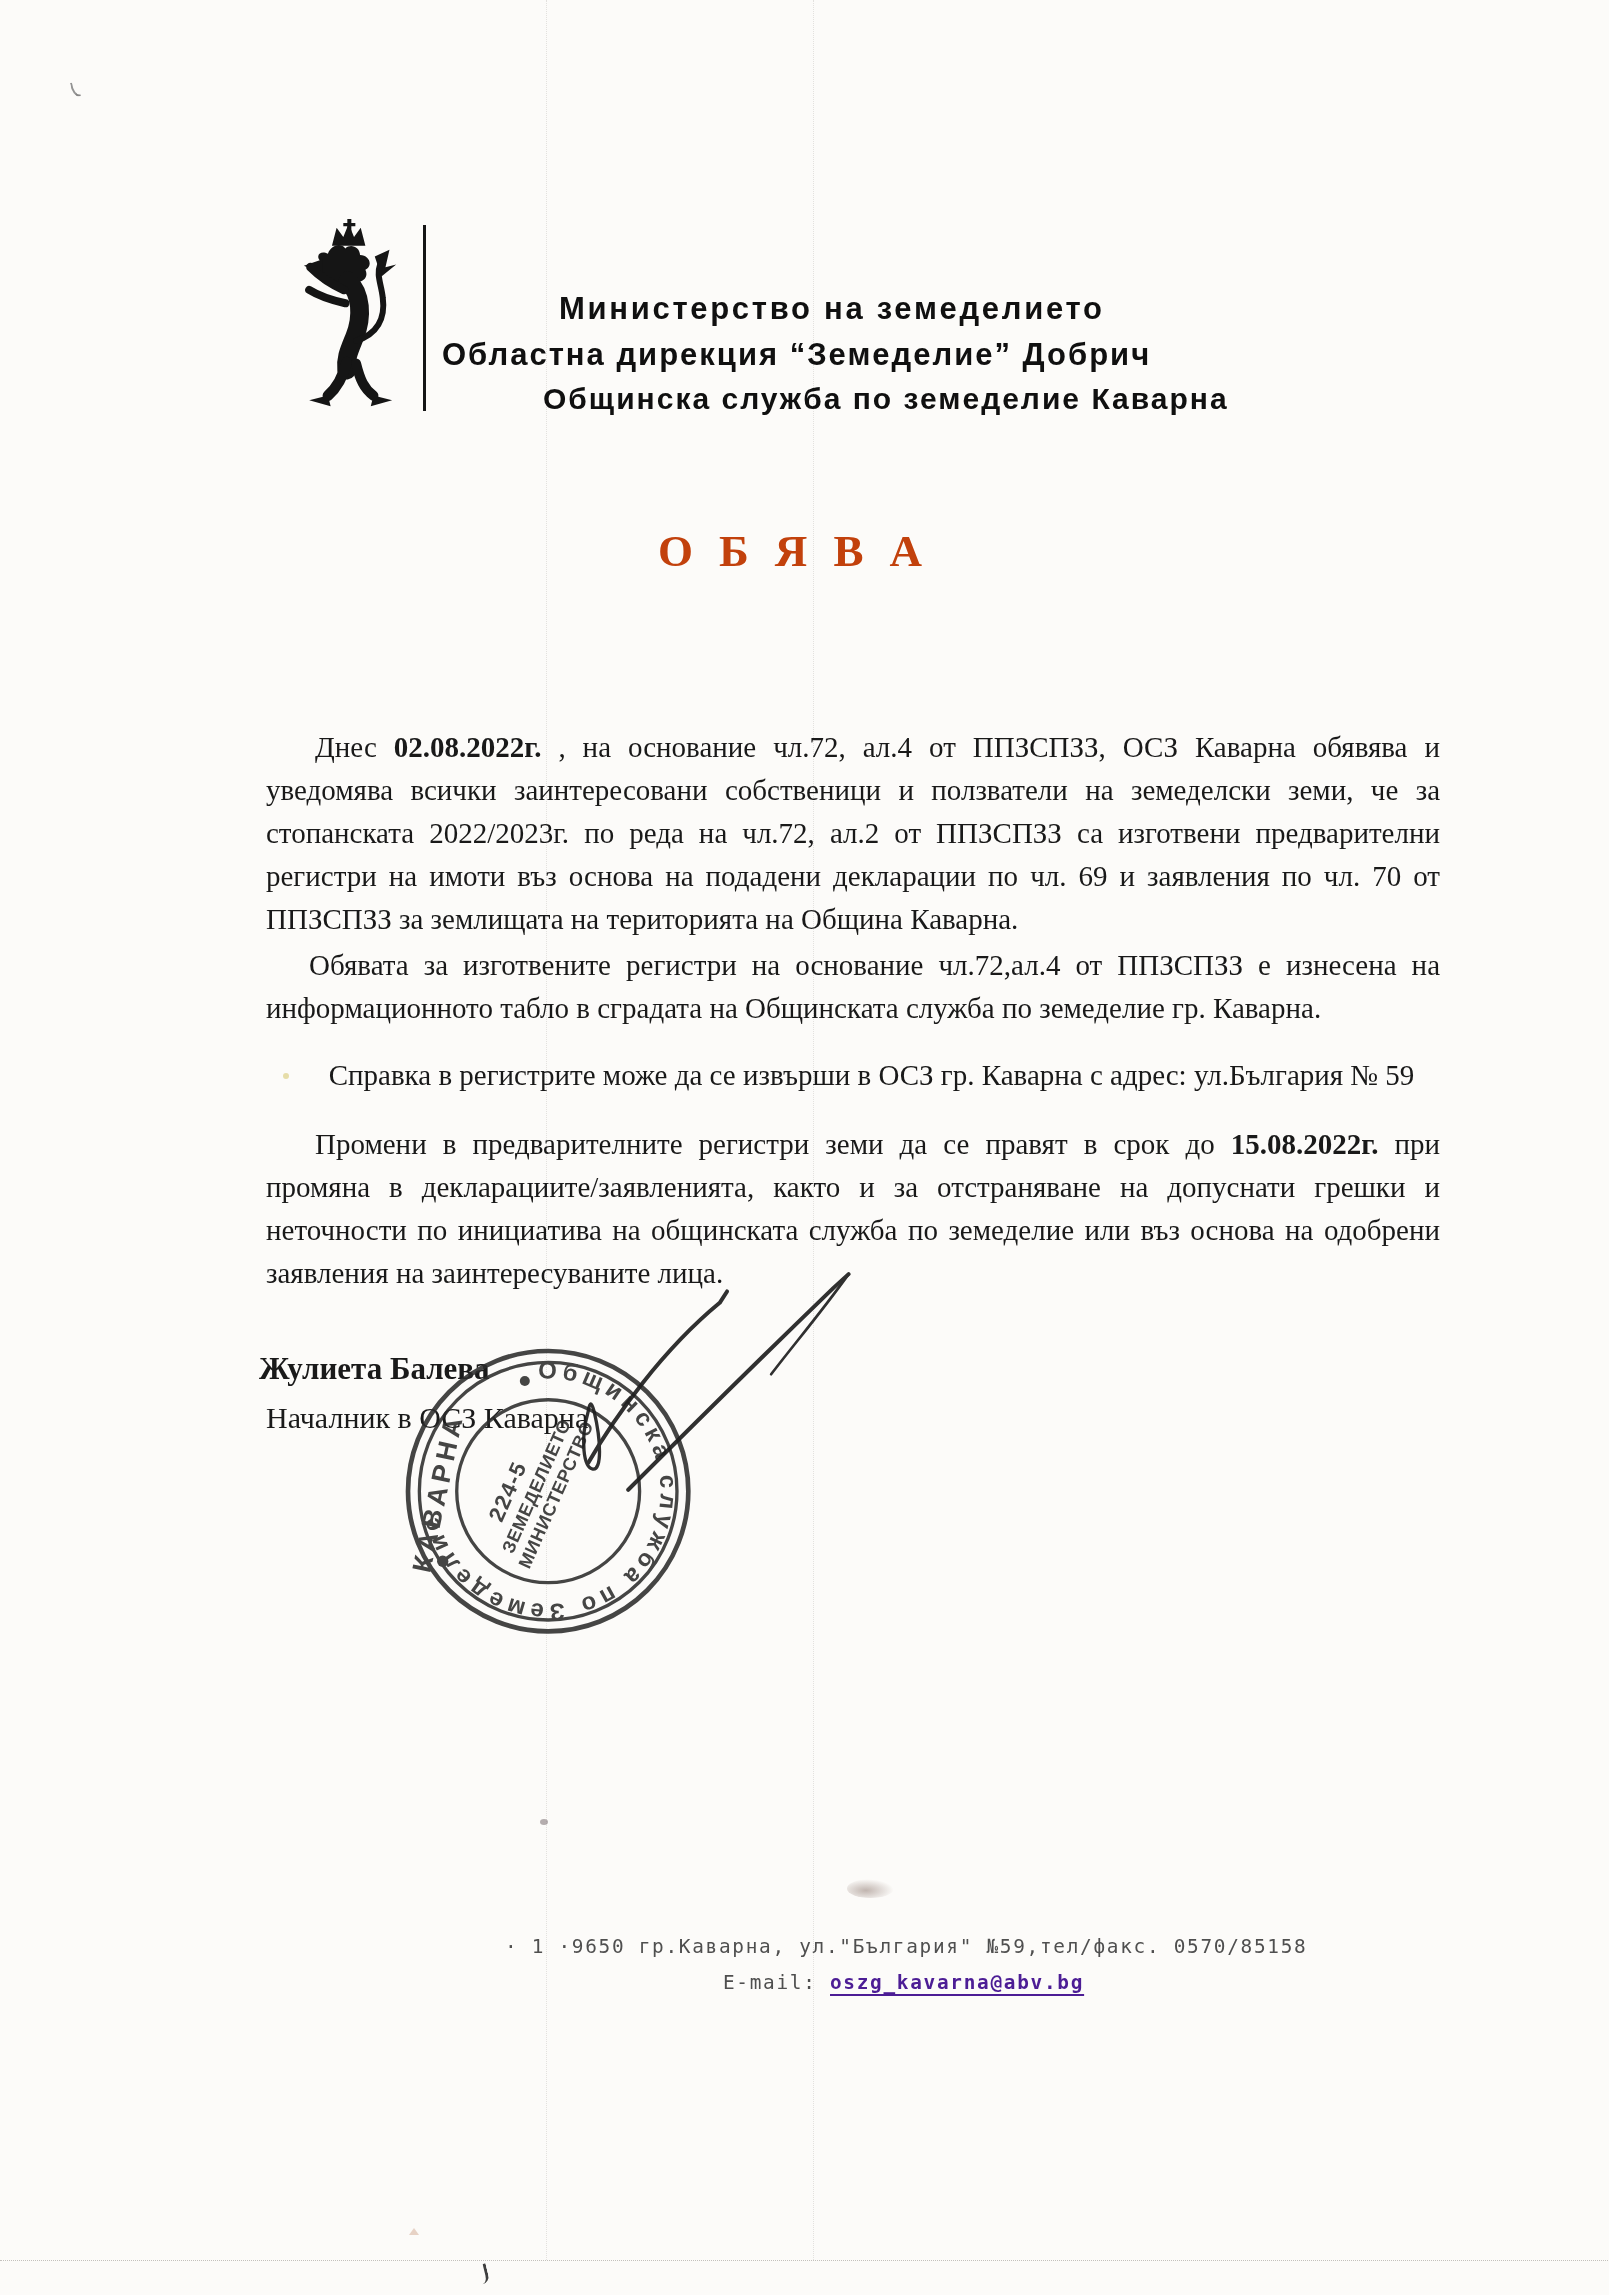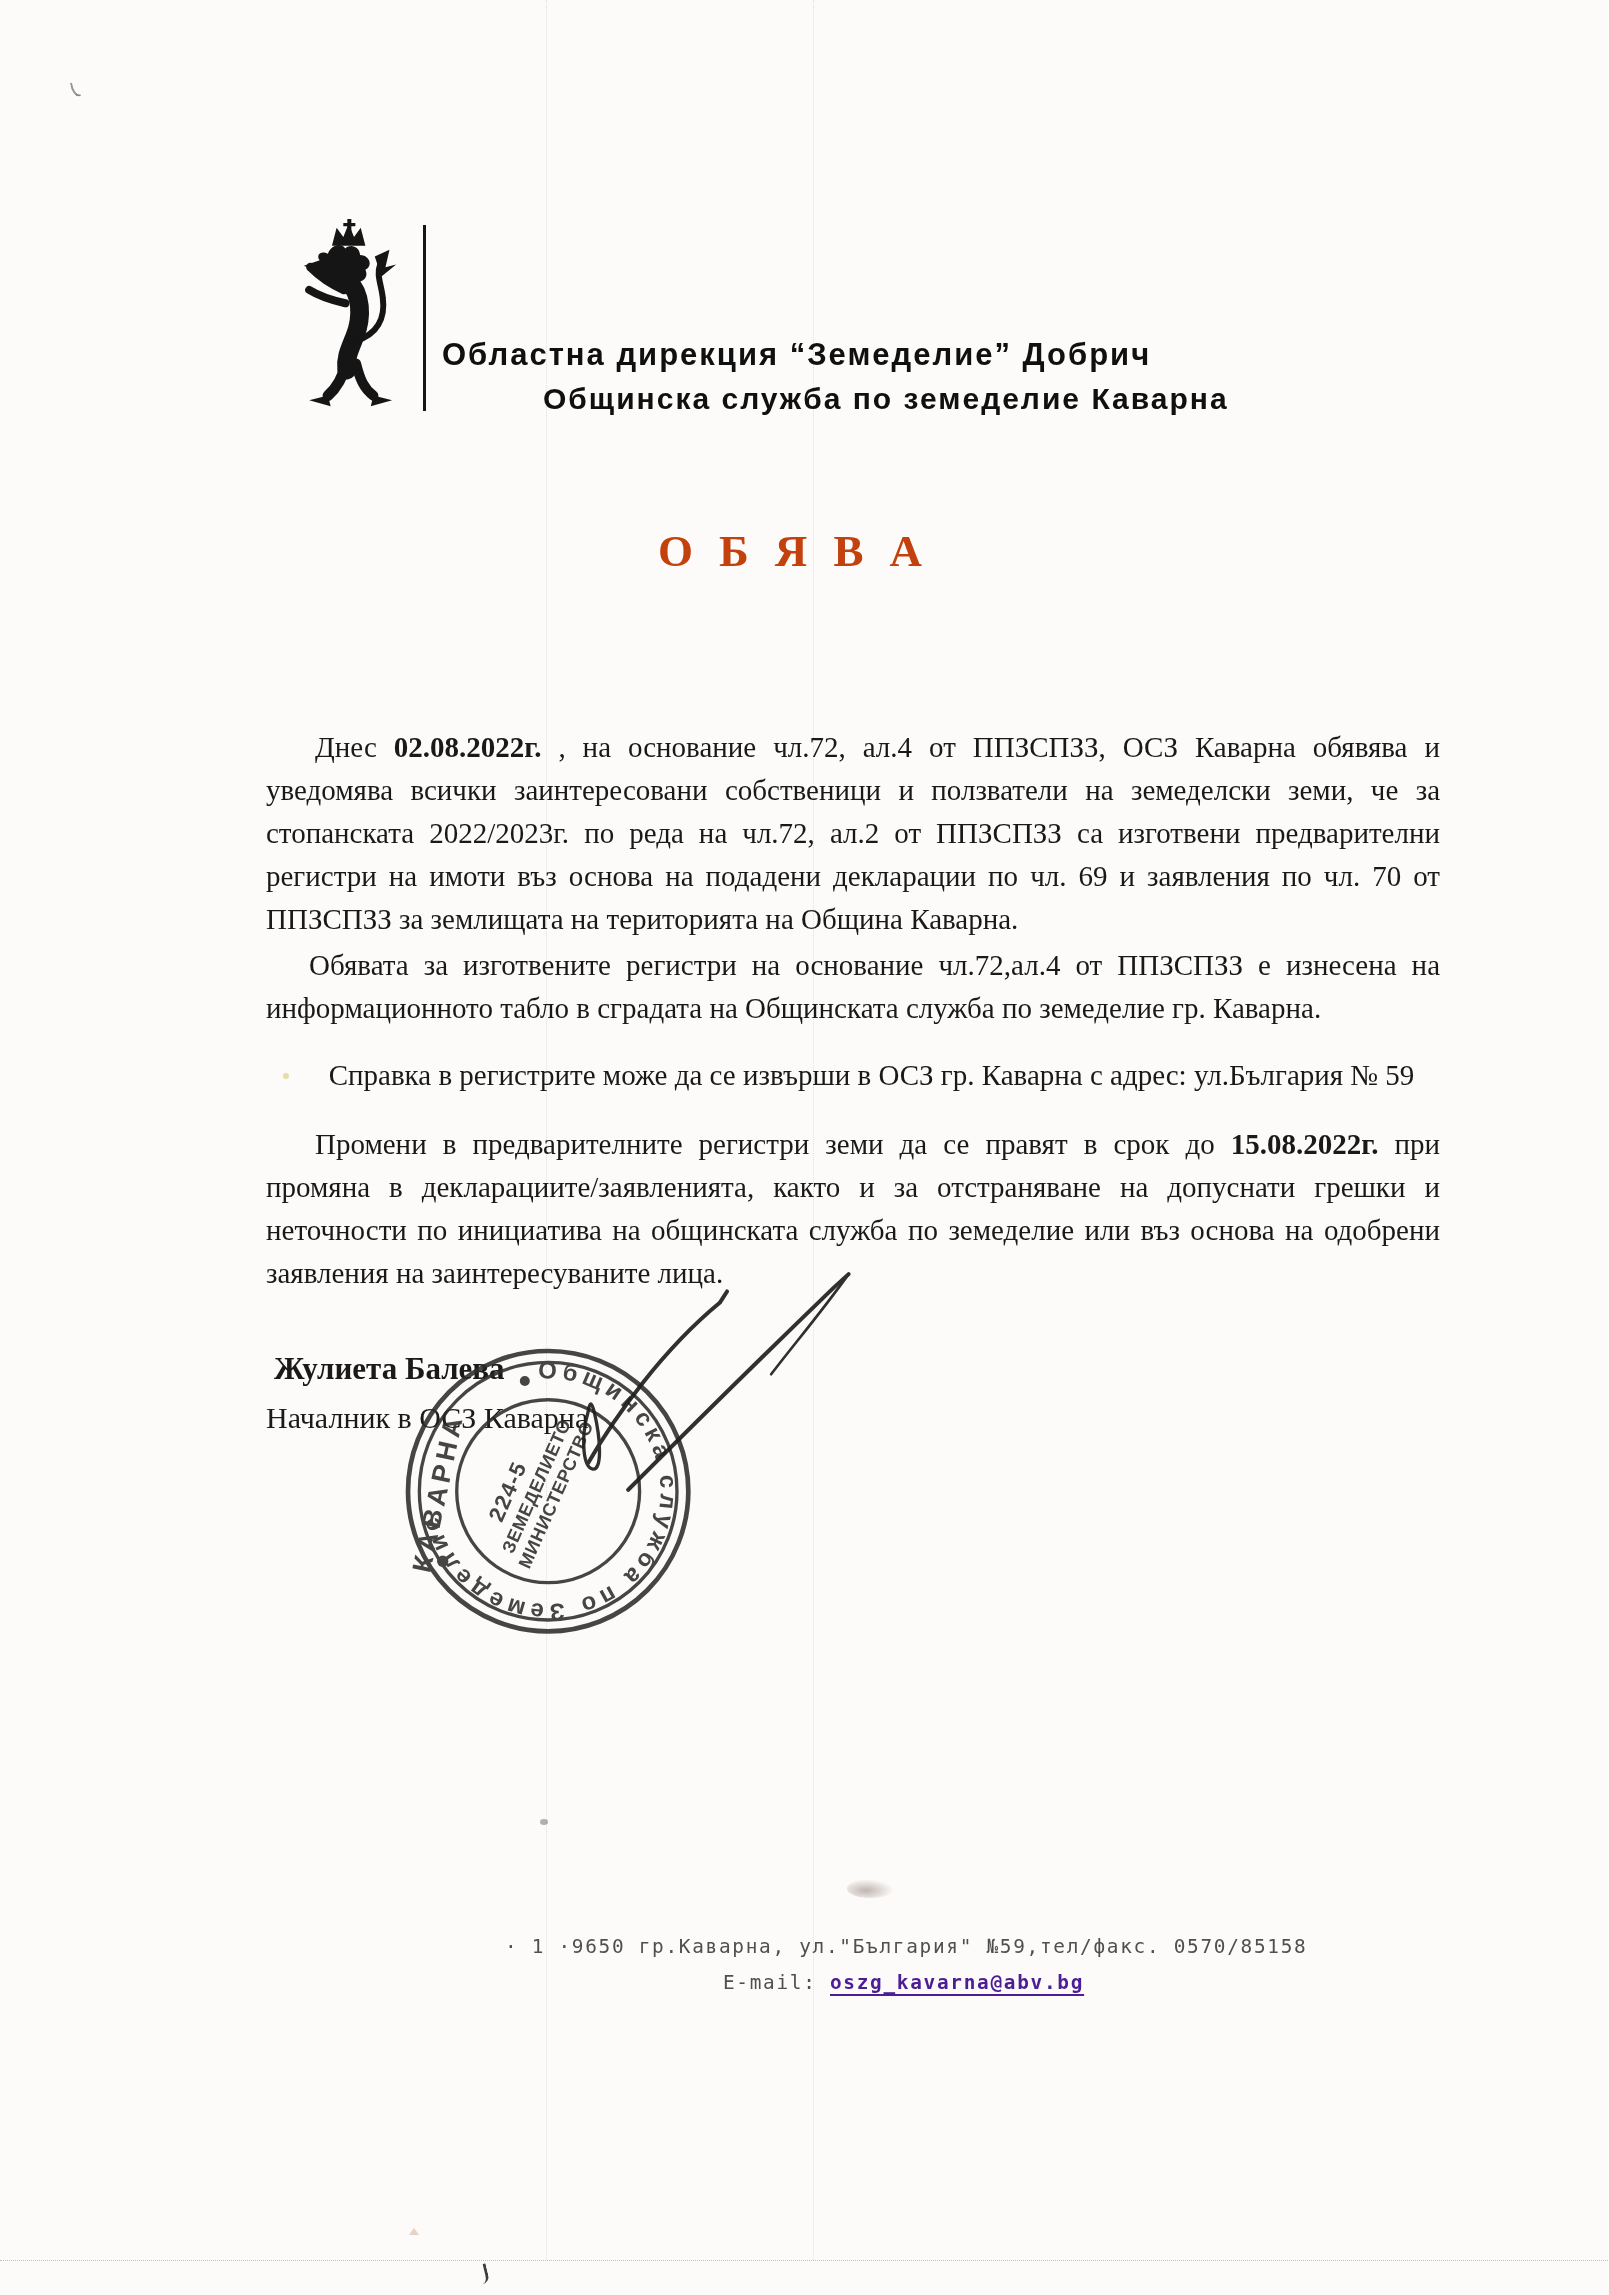--- a/index.html
+++ b/index.html
@@ -34,21 +34,21 @@
     left:266px;width:1174px;
     font-size:29px;line-height:43px;
     text-align:justify;color:#191919;
   }
   .p1{top:726px;text-indent:49px;}
   .p2{top:944px;text-indent:43px;}
   .p3{top:1054px;text-indent:37px;text-align:center;white-space:nowrap;}
   .p4{top:1123px;text-indent:49px;}
   .b{font-weight:700;}
   
-  .sig-name{left:274px;top:1351px;font-size:31px;font-weight:700;white-space:nowrap;}
+  .sig-name{left:259px;top:1351px;font-size:31px;font-weight:700;white-space:nowrap;}
   .sig-role{left:266px;top:1401px;font-size:30px;white-space:nowrap;}
   .stamp{left:400px;top:1343px;width:297px;height:297px;opacity:.88;}
   .handwriting{left:488px;top:1266px;width:414px;height:294px;}
   
   .foot{
     font-family:"DejaVu Sans Mono","Liberation Mono", monospace;
     color:#4f4f4f;white-space:nowrap;
   }
   .foot1{left:505px;top:1935px;font-size:19.4px;letter-spacing:1.7px;}
   .foot2{left:723px;top:1971px;font-size:19.4px;letter-spacing:1.7px;}
@@ -115,20 +115,21 @@
       <path d="M96,126 C78,122 58,116 42,106" stroke-width="12"></path>
 
       <path d="M98,214 C92,238 84,252 70,264" stroke-width="16"></path>
       <path d="M112,216 C118,240 124,254 138,264" stroke-width="15"></path>
 
       <path d="M112,182 C144,172 156,148 152,118 C150,98 142,84 148,68" stroke-width="9"></path>
     </g>
   </svg>
   <div class="abs divider"></div>
 
+  <div class="abs hdr hdr2">Министерство на земеделието</div>
   <div class="abs hdr hdr3">Областна дирекция “Земеделие” Добрич</div>
   <div class="abs hdr hdr4">Общинска служба по земеделие Каварна</div>
 
   <div class="abs title">О Б Я В А</div>
 
   <div class="abs para p1"><span>Днес </span><span class="b">02.08.2022г.</span><span> , на основание чл.72, ал.4 от ППЗСПЗЗ, ОСЗ Каварна обявява и уведомява всички заинтересовани собственици и ползватели на земеделски земи, че за стопанската 2022/2023г. по реда на чл.72, ал.2 от ППЗСПЗЗ са изготвени предварителни регистри на имоти въз основа на подадени декларации по чл. 69 и заявления по чл. 70 от ППЗСПЗЗ за землищата на територията на Община Каварна.</span></div>
 
   <div class="abs para p2">Обявата за изготвените регистри на основание чл.72,ал.4 от ППЗСПЗЗ е изнесена на информационното табло в сградата на Общинската служба по земеделие гр. Каварна.</div>
 
   <div class="abs para p3">Справка в регистрите може да се извърши в ОСЗ  гр. Каварна с адрес: ул.България № 59</div>

